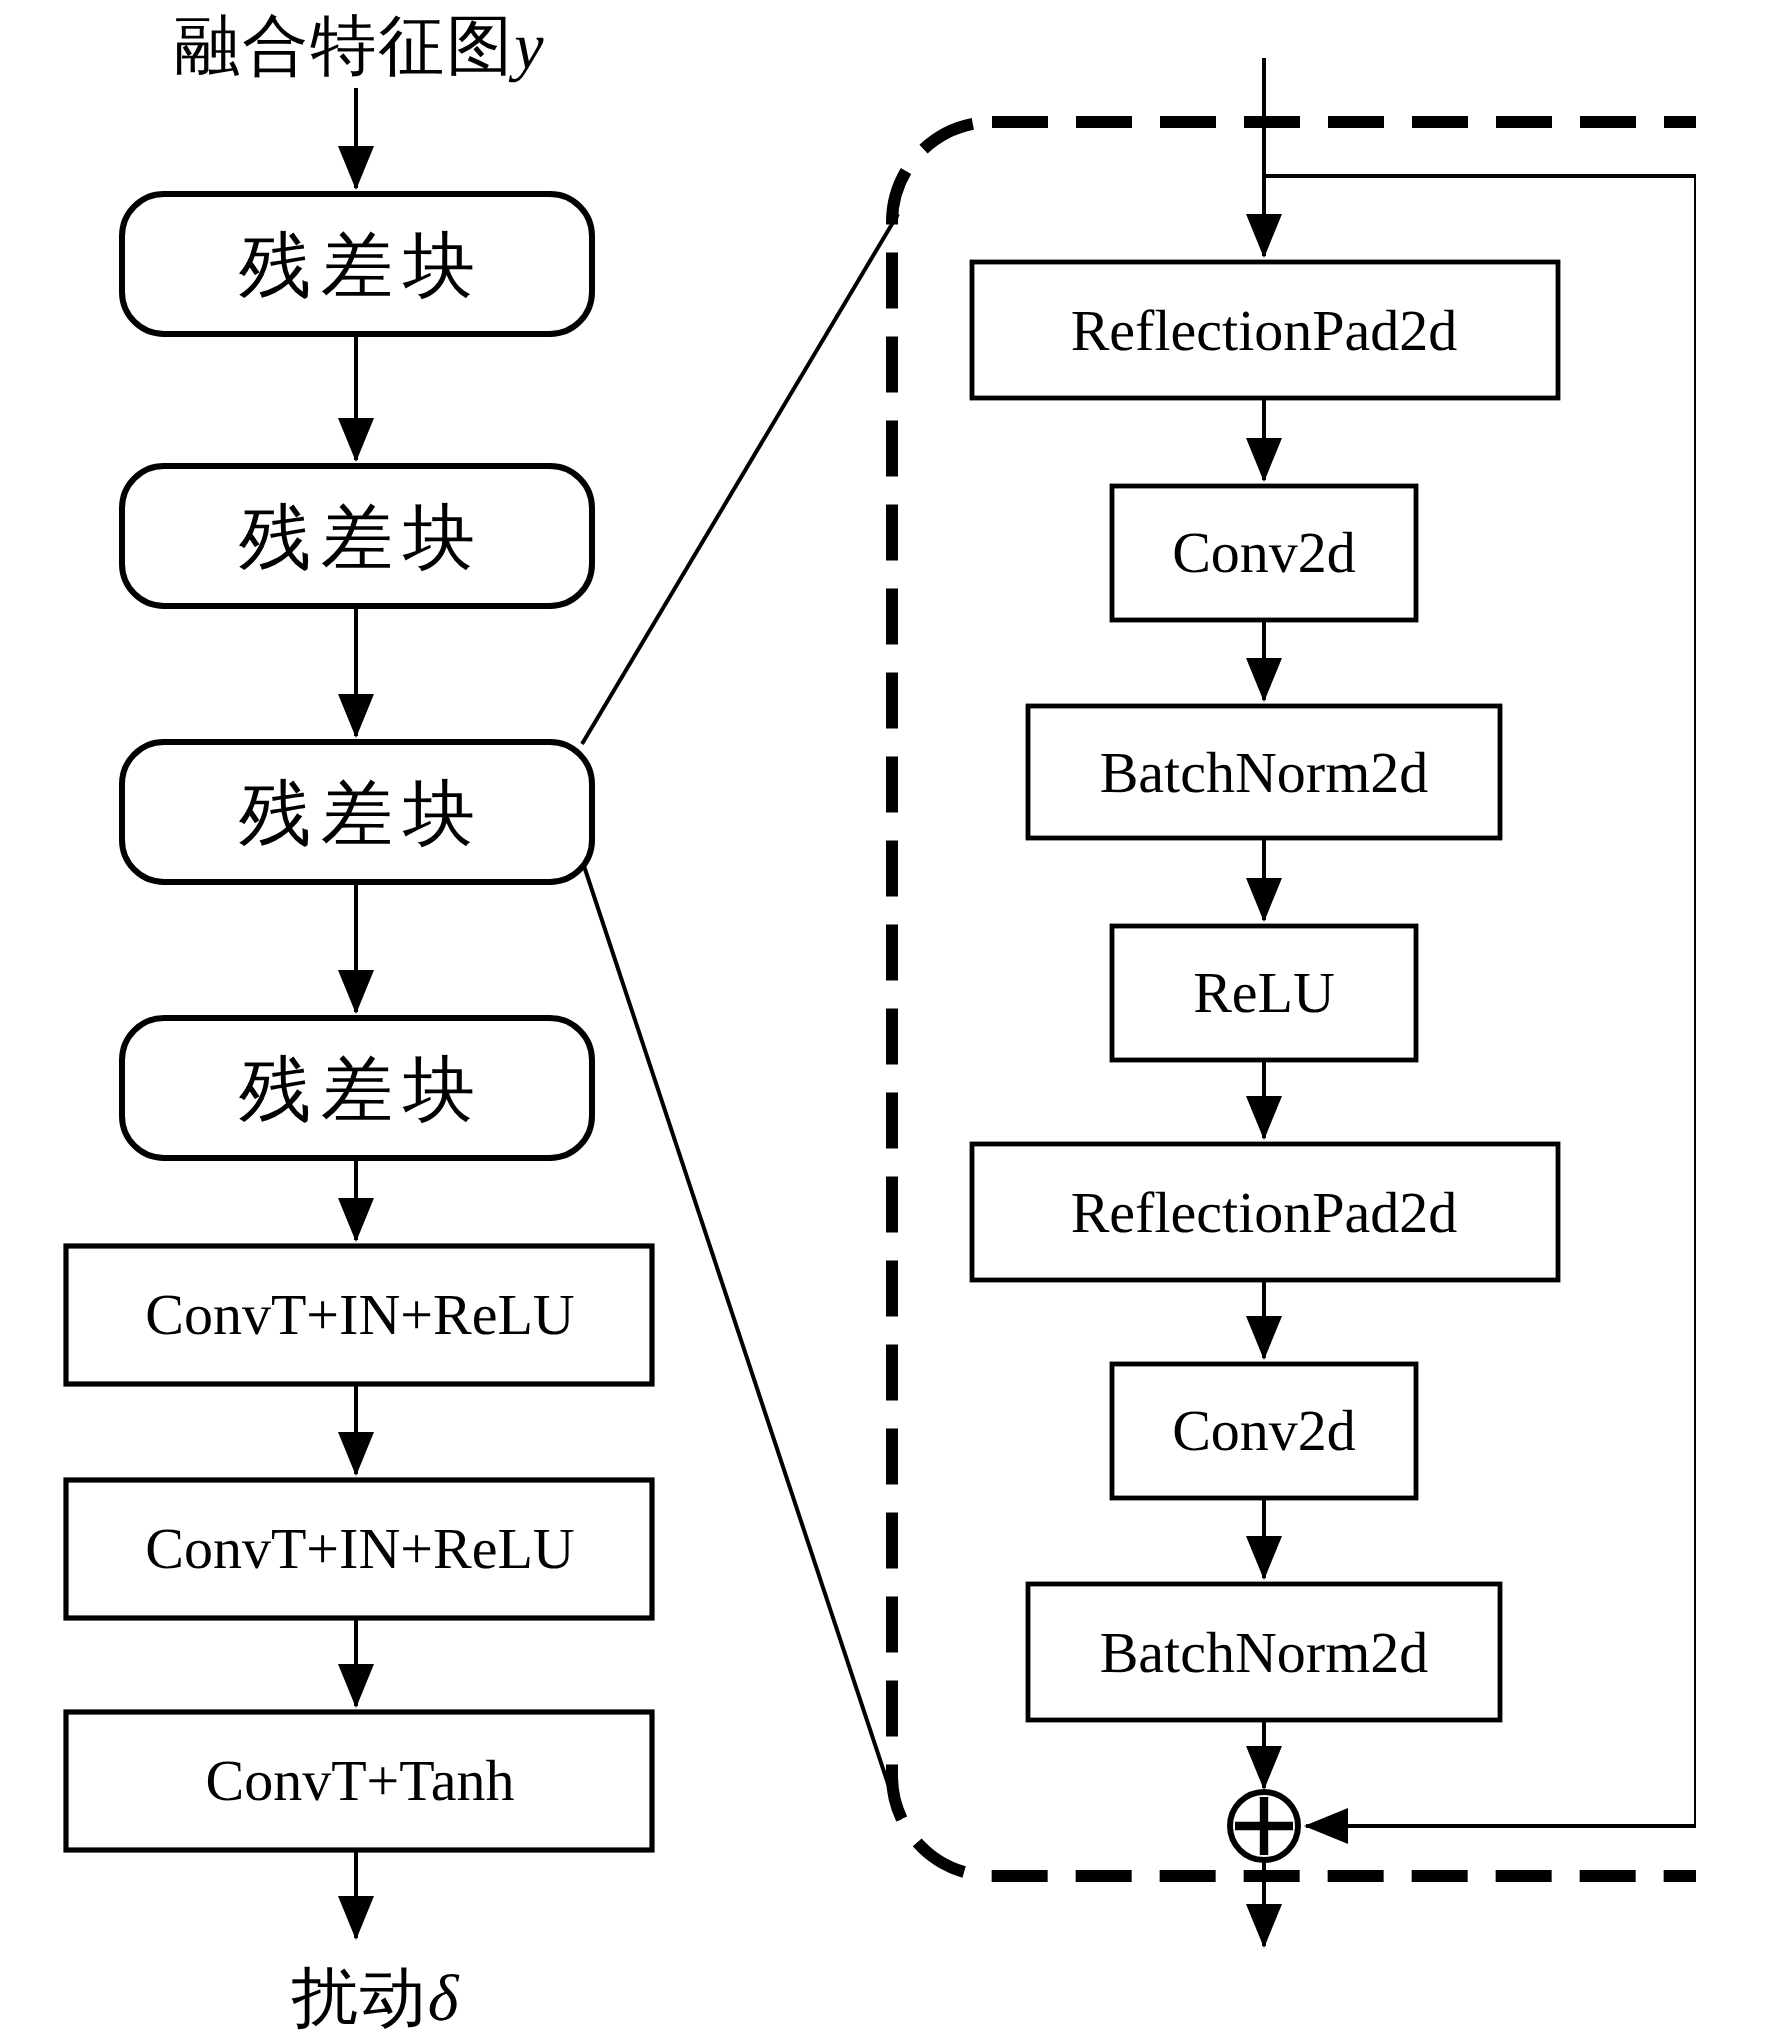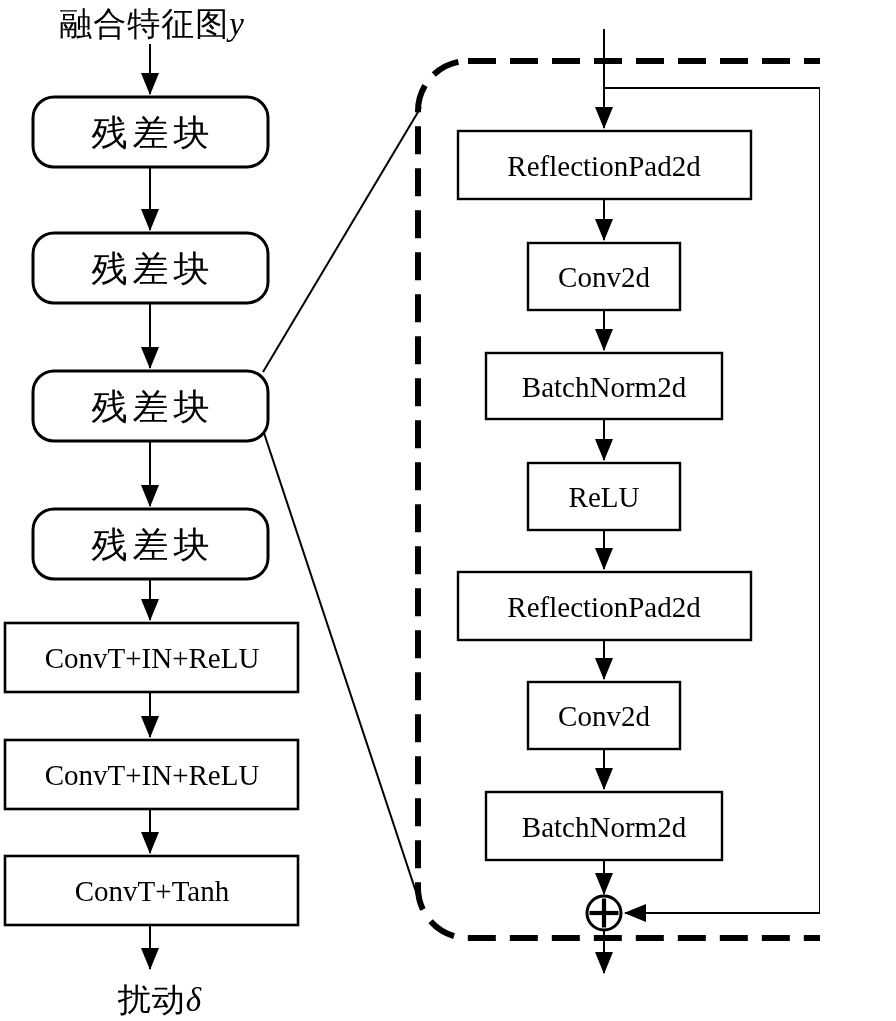--- a/index.html
+++ b/index.html
@@ -6,20 +6,21 @@
     margin: 0;
     padding: 0;
     background: #ffffff;
   }
   .stage {
     position: relative;
     width: 820px;
     height: 1021px;
     background: #ffffff;
     overflow: hidden;
+    padding-left: 28px;
   }
   svg { display: block; }
   .flowline {
     stroke: #000000;
     stroke-width: 2;
     fill: none;
   }
   .callout {
     stroke: #000000;
     stroke-width: 2;

